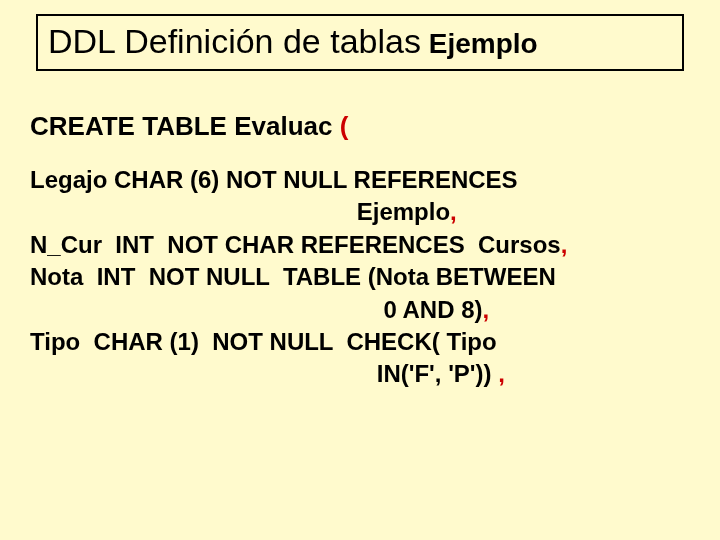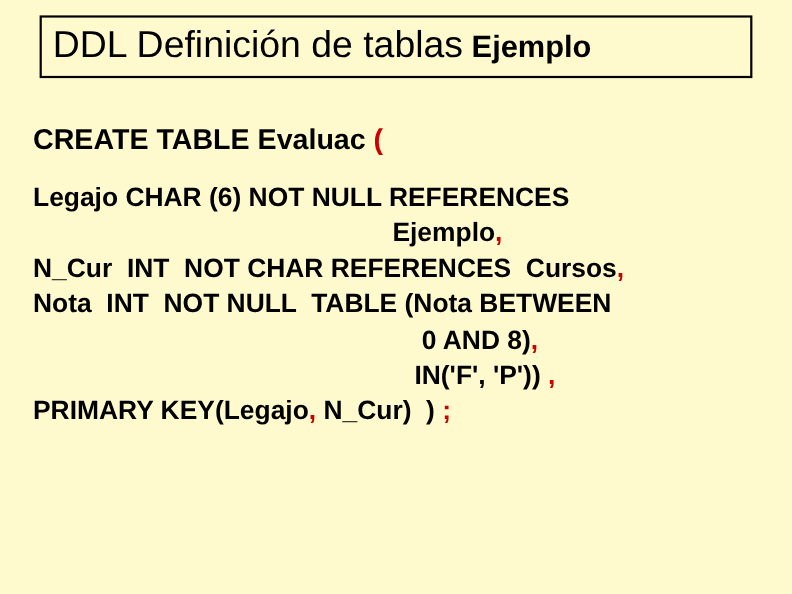--- a/index.html
+++ b/index.html
@@ -59,17 +59,17 @@
   <div class="create-line">
     <span>CREATE TABLE Evaluac </span><span class="red"> (</span>
   </div>
 
   <div class="code-block">
     <div class="code-line">Legajo CHAR (6) NOT NULL REFERENCES</div>
     <div class="code-line"><span>                                                 Ejemplo</span><span class="red">,</span></div>
     <div class="code-line"><span>N_Cur  INT  NOT CHAR REFERENCES  Cursos</span><span class="red">,</span></div>
     <div class="code-line">Nota  INT  NOT NULL  TABLE (Nota BETWEEN </div>
     <div class="code-line"><span>                                                     0 AND 8)</span><span class="red">,</span></div>
+    <div class="code-line">Tipo  CHAR (1)  NOT NULL  CHECK( Tipo</div>
     <div class="code-line"><span>                                                    IN('F', 'P')) </span><span class="red">,</span></div>
-    <div class="code-line"><span>PRIMARY KEY(Legajo</span><span class="red">,</span><span> N_Cur)  ) </span><span class="red">;</span></div>
   </div>
 
 </div>
 
 </body></html>

